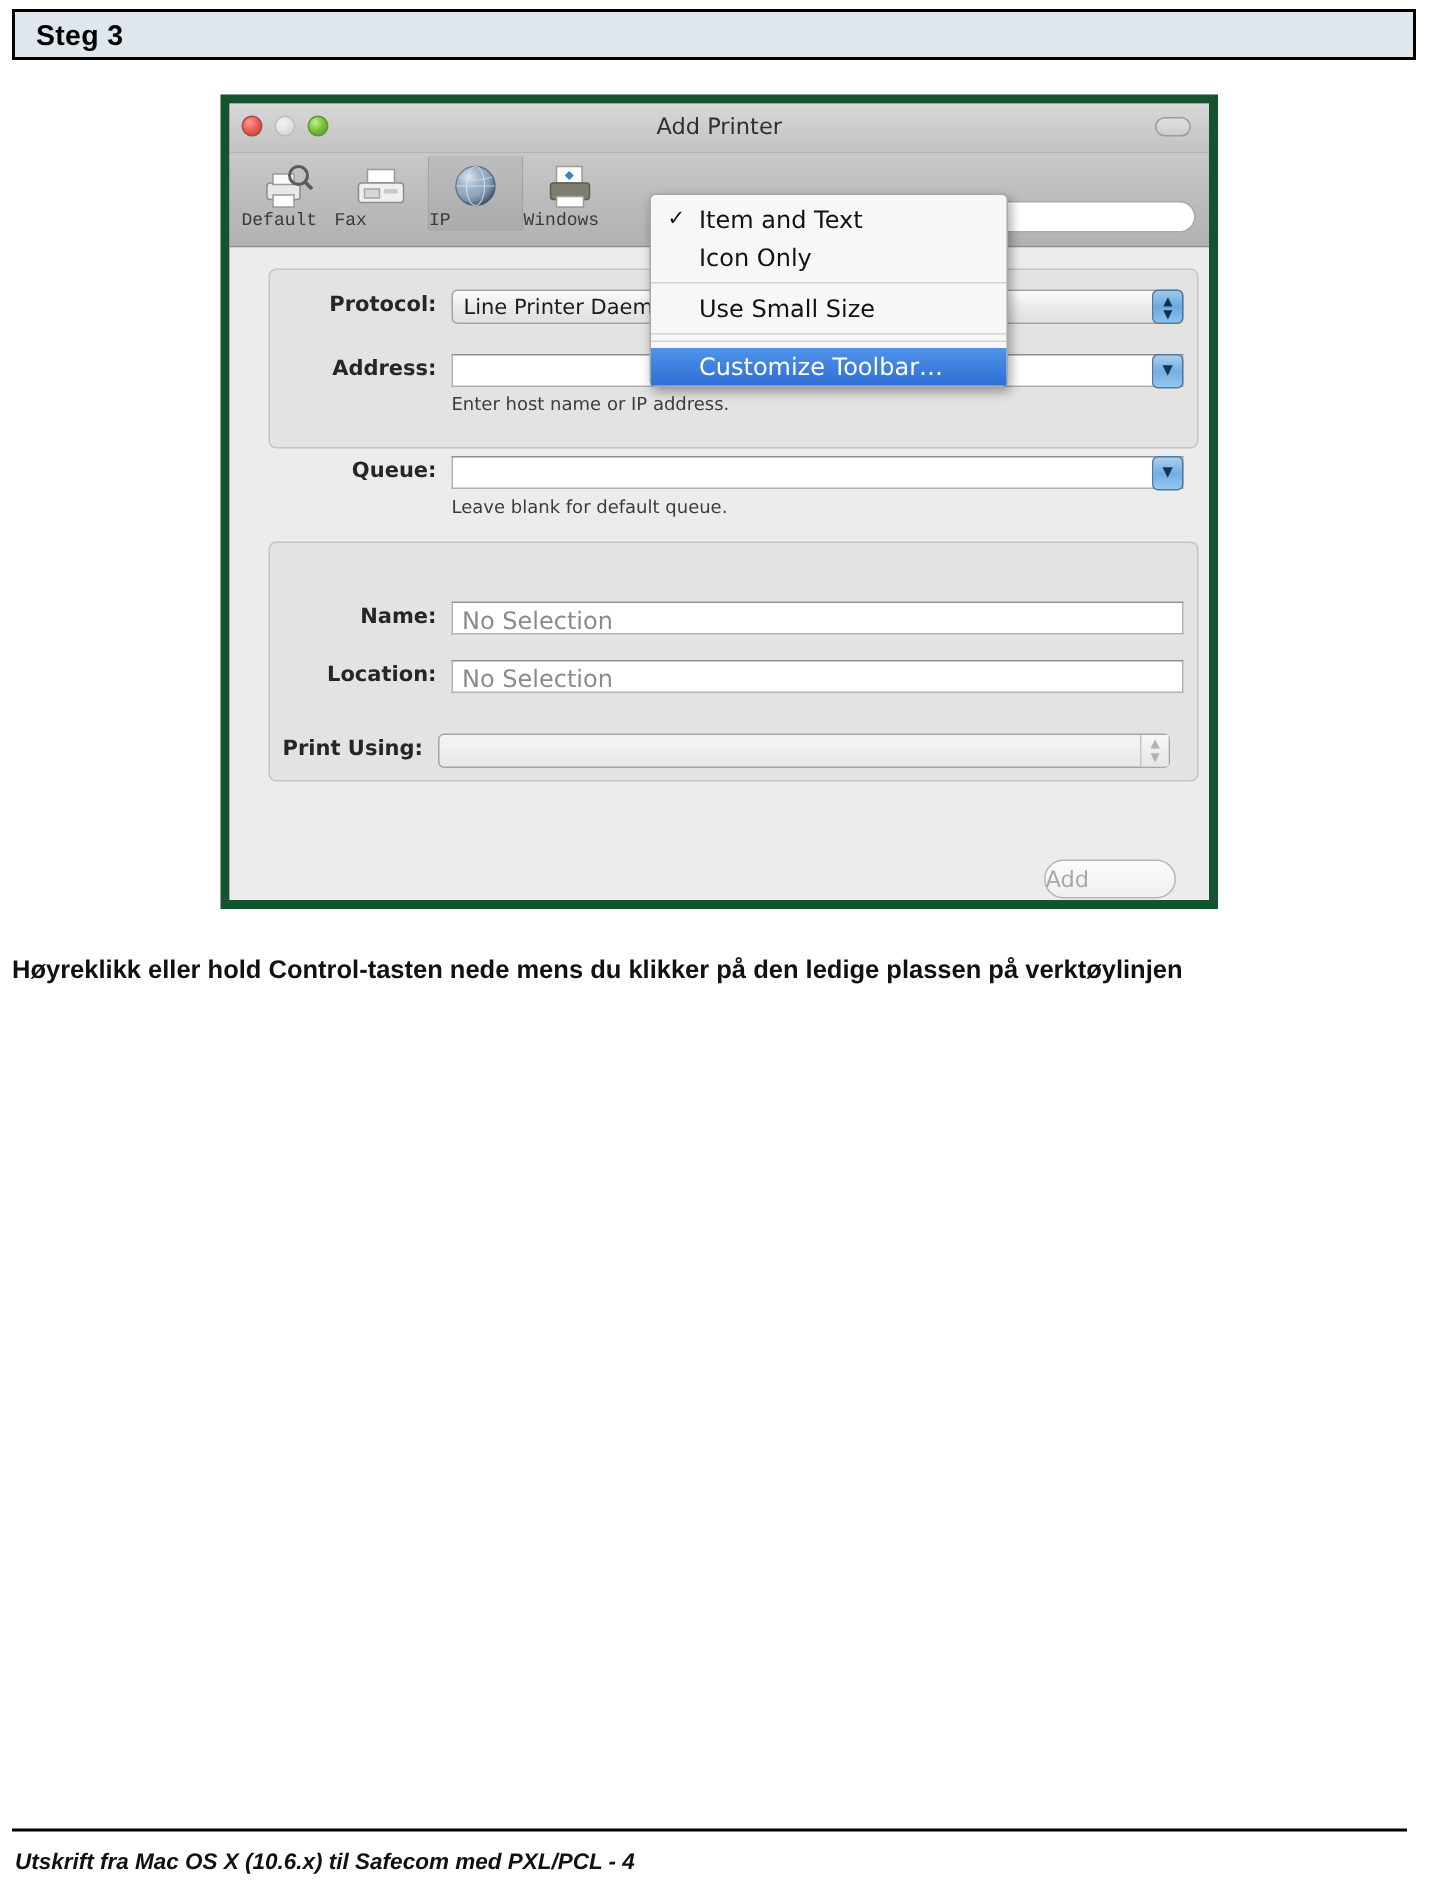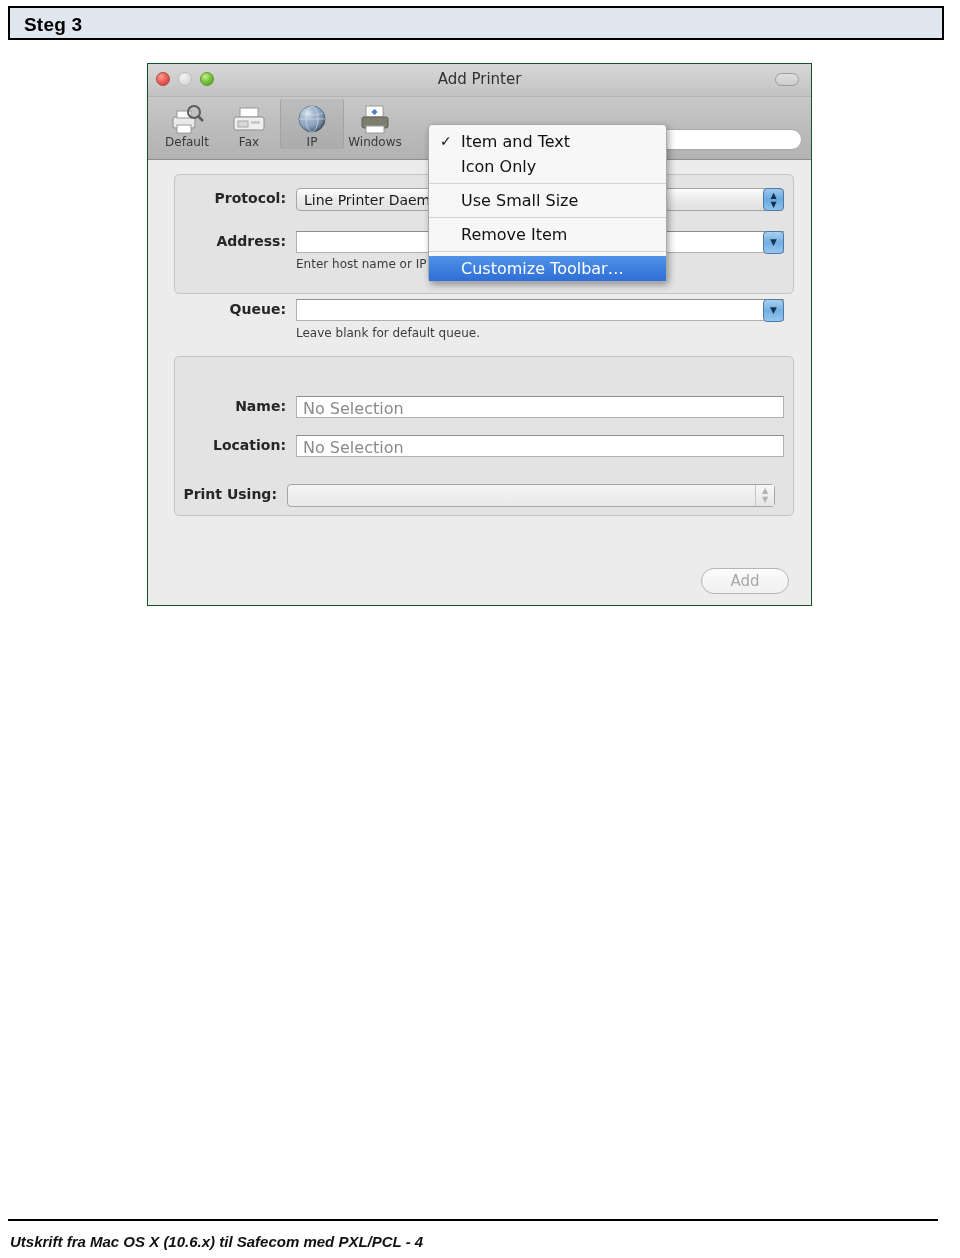--- a/index.html
+++ b/index.html
@@ -37,21 +37,21 @@
   }
 
   
   .mac-window {
     position: absolute;
     left: 147px;
     top: 63px;
     width: 665px;
     height: 543px;
     background: #ececec;
-    border: 1px solid #14532d;
+    border: 6px solid #14532d;
     box-sizing: border-box;
     font-family: "DejaVu Sans", sans-serif;
     overflow: hidden;
   }
 
   
   .titlebar {
     position: relative;
     height: 32px;
     background: linear-gradient(to bottom, #d8d8d8 0%, #c2c2c2 100%);
@@ -109,22 +109,22 @@
     border-bottom: 1px solid #8d8d8d;
   }
   .tb-items {
     position: absolute;
     left: 8px;
     top: 2px;
     display: flex;
   }
   .tb-item {
     width: 62px;
-    text-align: center;
     padding-top: 3px;
+    font-family: Liberation Mono, monospace;
   }
   .tb-item.selected {
     background: linear-gradient(to bottom, #bdbdbd, #ababab);
     border-left: 1px solid #a3a3a3;
     border-right: 1px solid #a3a3a3;
     border-radius: 3px;
   }
   .tb-icon {
     height: 34px;
     display: flex;
@@ -269,21 +269,21 @@
   .add-button {
     position: absolute;
     right: 22px;
     bottom: 14px;
     width: 88px;
     height: 26px;
     border: 1px solid #b6b6b6;
     border-radius: 13px;
     background: linear-gradient(to bottom, #fbfbfb, #f0f0f0);
     box-sizing: border-box;
-    text-align: center;
+    text-align: left;
     line-height: 24px;
     font-size: 15px;
     color: #a8a8a8;
   }
 
   
   .ctx-menu {
     position: absolute;
     left: 280px;
     top: 60px;
@@ -498,31 +498,29 @@
 
 
     <div class="ctx-sep"></div>
 
     <div class="ctx-item">
       <span>Use Small Size</span>
     </div>
 
     <div class="ctx-sep"></div>
 
-    <div class="ctx-item">
-      <span>Remove Item</span>
-    </div>
 
     <div class="ctx-sep"></div>
 
     <div class="ctx-item highlight">
       <span>Customize Toolbar…</span>
     </div>
 
   </div>
 
 </div>
 
 <div class="instruction">
+  <div>Høyreklikk eller hold Control-tasten nede mens du klikker på den ledige plassen på verktøylinjen</div>
 </div>
 
 <div class="footer-rule"></div>
 <div class="footer-text">Utskrift fra Mac OS X (10.6.x) til Safecom med PXL/PCL - 4</div>
 
 </body></html>

